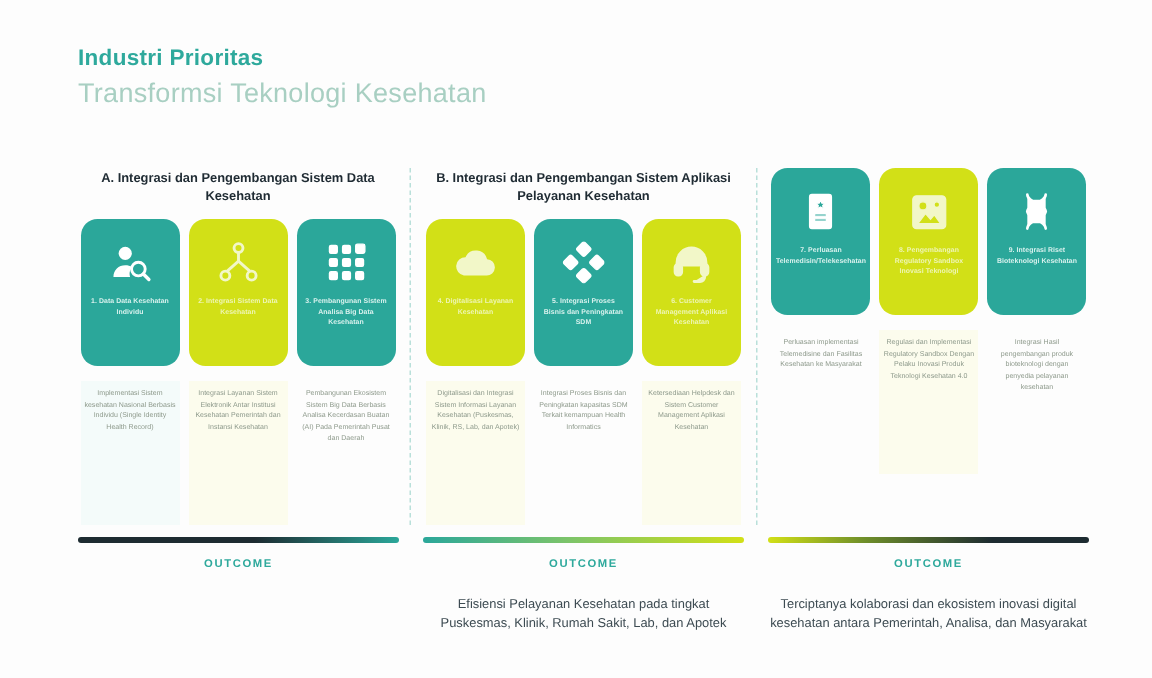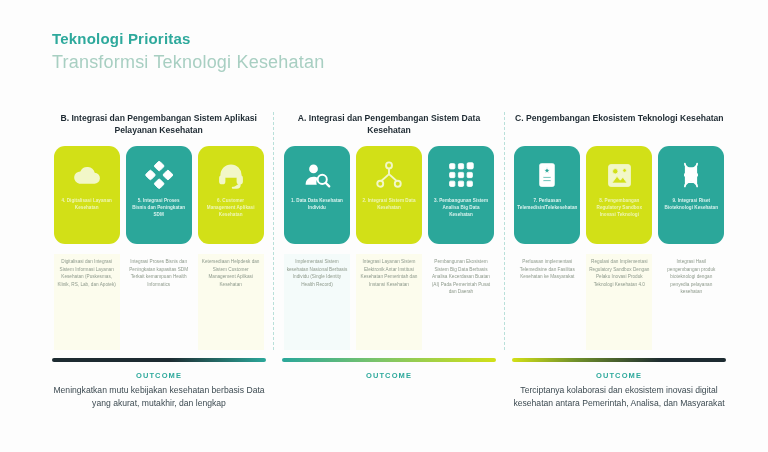--- a/index.html
+++ b/index.html
@@ -151,86 +151,39 @@
   .outcome-bar {
     height: 4px;
     border-radius: 2px;
     margin-bottom: 9px;
   }
   .outcome-label {
     font-size: 7.5px;
     font-weight: bold;
     color: #2ea99c;
     letter-spacing: 1.1px;
-    margin-bottom: 4px;
+    margin-bottom: 16px;
   }
   .outcome-text {
     font-size: 8.6px;
     color: #3d4b52;
     line-height: 1.55;
   }
 </style>
 </head>
 <body>
 
 <div class="slide">
 
   <div class="header">
-    <div class="title">Teknologi Prioritas</div>
+    <div class="title">Industri Prioritas</div>
     <div class="subtitle">Transformsi Teknologi Kesehatan</div>
   </div>
 
   <div class="columns">
-
-    <div class="column">
-      <div class="col-heading">B. Integrasi dan Pengembangan Sistem Aplikasi Pelayanan Kesehatan</div>
-      <div class="cards">
-
-        <div class="card lime">
-          <div class="card-icon">
-            <svg viewBox="0 0 32 32" width="29" height="29">
-                <path d="M8 25h16.5a6 6 0 0 0 .6-12A8.5 8.5 0 0 0 9.2 11.5 6.8 6.8 0 0 0 8 25z" fill="#f2f7c8" stroke="none"></path>
-              </svg>
-          </div>
-          <div class="card-label">4. Digitalisasi Layanan Kesehatan</div>
-        </div>
-
-        <div class="card teal">
-          <div class="card-icon">
-            <svg viewBox="0 0 32 32" width="28" height="28">
-                <g fill="#fff">
-                  <rect x="12" y="1.5" width="8.5" height="8.5" rx="1.6" transform="rotate(45 16.2 5.7)"></rect>
-                  <rect x="2" y="11.7" width="8.5" height="8.5" rx="1.6" transform="rotate(45 6.2 15.9)"></rect>
-                  <rect x="22" y="11.7" width="8.5" height="8.5" rx="1.6" transform="rotate(45 26.2 15.9)"></rect>
-                  <rect x="12" y="21.8" width="8.5" height="8.5" rx="1.6" transform="rotate(45 16.2 26)"></rect>
-                </g>
-              </svg>
-          </div>
-          <div class="card-label">5. Integrasi Proses Bisnis dan Peningkatan SDM</div>
-        </div>
-
-        <div class="card lime">
-          <div class="card-icon">
-            <svg viewBox="0 0 32 32" width="28" height="28" fill="none" stroke="#f2f7c8" stroke-width="2.2">
-                <path d="M5 19v-3a11 11 0 0 1 22 0v3"></path>
-                <rect x="3.5" y="17.5" width="5" height="8" rx="2.2"></rect>
-                <rect x="23.5" y="17.5" width="5" height="8" rx="2.2"></rect>
-                <path d="M26 25.5v1.5a3.5 3.5 0 0 1-3.5 3.5H18" stroke-linecap="round"></path>
-              </svg>
-          </div>
-          <div class="card-label">6. Customer Management Aplikasi Kesehatan</div>
-        </div>
-
-      </div>
-      <div class="descs">
-        <div class="desc tint-lime">Digitalisasi dan Integrasi Sistem Informasi Layanan Kesehatan (Puskesmas, Klinik, RS, Lab, dan Apotek)</div>
-        <div class="desc tint-none">Integrasi Proses Bisnis dan Peningkatan kapasitas SDM Terkait kemampuan Health Informatics</div>
-        <div class="desc tint-lime">Ketersediaan Helpdesk dan Sistem Customer Management Aplikasi Kesehatan</div>
-      </div>
-    </div>
 
     <div class="column">
       <div class="col-heading">A. Integrasi dan Pengembangan Sistem Data Kesehatan</div>
       <div class="cards">
 
         <div class="card teal">
           <div class="card-icon">
             <svg viewBox="0 0 32 32" width="28" height="28">
                 <circle cx="12" cy="9" r="5" fill="#fff" stroke="none"></circle>
                 <path d="M3 27c0-5.5 4-9 9-9 2 0 3.8.5 5.2 1.4C16 21 15.3 22.8 15.3 24.6c0 .8.1 1.6.4 2.4H3z" fill="#fff" stroke="none"></path>
@@ -274,21 +227,67 @@
 
       </div>
       <div class="descs">
         <div class="desc tint-teal">Implementasi Sistem kesehatan Nasional Berbasis Individu (Single Identity Health Record)</div>
         <div class="desc tint-lime">Integrasi Layanan Sistem Elektronik Antar Institusi Kesehatan Pemerintah dan Instansi Kesehatan</div>
         <div class="desc tint-none">Pembangunan Ekosistem Sistem Big Data Berbasis Analisa Kecerdasan Buatan (AI) Pada Pemerintah Pusat dan Daerah</div>
       </div>
     </div>
 
     <div class="column">
-      <div class="col-heading">C. Pengembangan Ekosistem Teknologi Kesehatan</div>
+      <div class="col-heading">B. Integrasi dan Pengembangan Sistem Aplikasi Pelayanan Kesehatan</div>
+      <div class="cards">
+
+        <div class="card lime">
+          <div class="card-icon">
+            <svg viewBox="0 0 32 32" width="29" height="29">
+                <path d="M8 25h16.5a6 6 0 0 0 .6-12A8.5 8.5 0 0 0 9.2 11.5 6.8 6.8 0 0 0 8 25z" fill="#f2f7c8" stroke="none"></path>
+              </svg>
+          </div>
+          <div class="card-label">4. Digitalisasi Layanan Kesehatan</div>
+        </div>
+
+        <div class="card teal">
+          <div class="card-icon">
+            <svg viewBox="0 0 32 32" width="28" height="28">
+                <g fill="#fff">
+                  <rect x="12" y="1.5" width="8.5" height="8.5" rx="1.6" transform="rotate(45 16.2 5.7)"></rect>
+                  <rect x="2" y="11.7" width="8.5" height="8.5" rx="1.6" transform="rotate(45 6.2 15.9)"></rect>
+                  <rect x="22" y="11.7" width="8.5" height="8.5" rx="1.6" transform="rotate(45 26.2 15.9)"></rect>
+                  <rect x="12" y="21.8" width="8.5" height="8.5" rx="1.6" transform="rotate(45 16.2 26)"></rect>
+                </g>
+              </svg>
+          </div>
+          <div class="card-label">5. Integrasi Proses Bisnis dan Peningkatan SDM</div>
+        </div>
+
+        <div class="card lime">
+          <div class="card-icon">
+            <svg viewBox="0 0 32 32" width="28" height="28" fill="none" stroke="#f2f7c8" stroke-width="2.2">
+                <path d="M5 19v-3a11 11 0 0 1 22 0v3"></path>
+                <rect x="3.5" y="17.5" width="5" height="8" rx="2.2"></rect>
+                <rect x="23.5" y="17.5" width="5" height="8" rx="2.2"></rect>
+                <path d="M26 25.5v1.5a3.5 3.5 0 0 1-3.5 3.5H18" stroke-linecap="round"></path>
+              </svg>
+          </div>
+          <div class="card-label">6. Customer Management Aplikasi Kesehatan</div>
+        </div>
+
+      </div>
+      <div class="descs">
+        <div class="desc tint-lime">Digitalisasi dan Integrasi Sistem Informasi Layanan Kesehatan (Puskesmas, Klinik, RS, Lab, dan Apotek)</div>
+        <div class="desc tint-none">Integrasi Proses Bisnis dan Peningkatan kapasitas SDM Terkait kemampuan Health Informatics</div>
+        <div class="desc tint-lime">Ketersediaan Helpdesk dan Sistem Customer Management Aplikasi Kesehatan</div>
+      </div>
+    </div>
+
+    <div class="column">
       <div class="cards">
 
         <div class="card teal">
           <div class="card-icon">
             <svg viewBox="0 0 32 32" width="26" height="26">
                 <rect x="7" y="2" width="18" height="28" rx="2" fill="#fff"></rect>
                 <g fill="#2ba79a">
                   <path d="M16 6.5l1.1 2.6 2.8.2-2.1 1.8.6 2.7-2.4-1.5-2.4 1.5.6-2.7-2.1-1.8 2.8-.2z"></path>
                   <rect x="11" y="18" width="10" height="1.8" rx="0.9"></rect>
                   <rect x="11" y="22" width="10" height="1.8" rx="0.9"></rect>
@@ -333,26 +332,26 @@
       </div>
     </div>
 
   </div>
 
   <div class="outcome-wrap">
 
     <div class="outcome-col">
       <div class="outcome-bar" style="background:linear-gradient(90deg,#1d2b31 0%,#1d2b31 55%,#2ba79a 100%);"></div>
       <div class="outcome-label">OUTCOME</div>
-      <div class="outcome-text">Meningkatkan mutu kebijakan kesehatan berbasis Data yang akurat, mutakhir, dan lengkap</div>
     </div>
 
     <div class="outcome-col">
       <div class="outcome-bar" style="background:linear-gradient(90deg,#2ba79a 0%,#7cc46a 45%,#d2e017 100%);"></div>
       <div class="outcome-label">OUTCOME</div>
+      <div class="outcome-text">Efisiensi Pelayanan Kesehatan pada tingkat Puskesmas, Klinik, Rumah Sakit, Lab, dan Apotek</div>
     </div>
 
     <div class="outcome-col">
       <div class="outcome-bar" style="background:linear-gradient(90deg,#d2e017 0%,#6f8f2a 30%,#1d2b31 70%,#1d2b31 100%);"></div>
       <div class="outcome-label">OUTCOME</div>
       <div class="outcome-text">Terciptanya kolaborasi dan ekosistem inovasi digital kesehatan antara Pemerintah, Analisa, dan Masyarakat</div>
     </div>
 
   </div>
 

